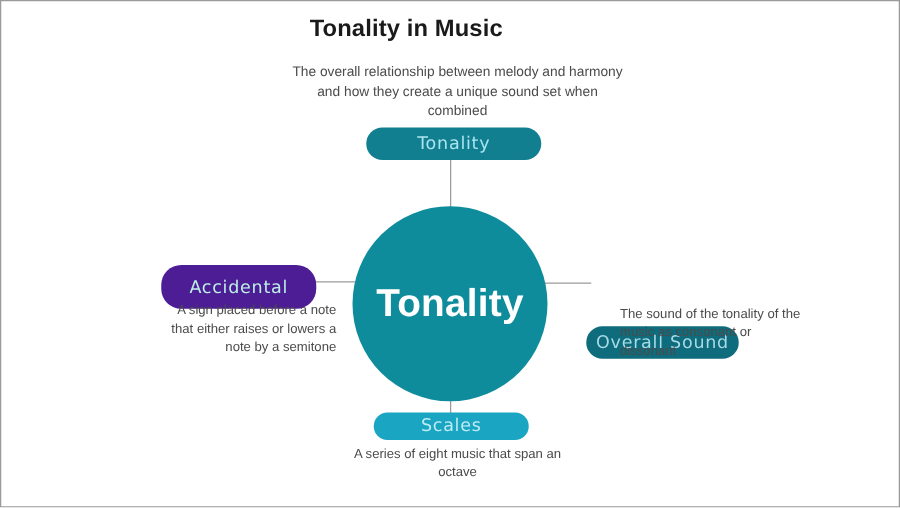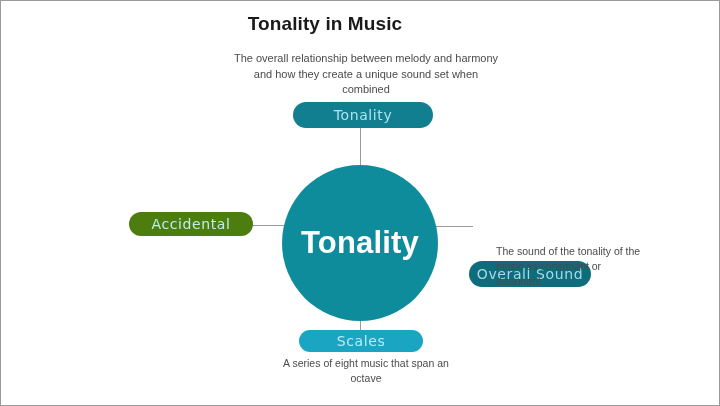--- a/index.html
+++ b/index.html
@@ -132,22 +132,22 @@
     white-space: nowrap;
   }
   #pill-tonality {
     left: 292px; top: 101px;
     width: 140px; height: 26px;
     background: #127f90;
     color: #a9e5ef;
   }
   #pill-accidental {
     left: 128px; top: 211px;
-    width: 124px; height: 24px;
-    background: #4d7c0f;
+    width: 124px; height: 35px;
+    background: #4c1d95;
     color: #bdf0e6;
   }
   #pill-overall {
     left: 468px; top: 213px;
     width: 122px; height: 26px;
     background: #0e6c7c;
     color: #a6dae6;
     margin-top: 47px;
   }
   #pill-scales {
@@ -199,20 +199,21 @@
     <span id="center-label">Tonality</span>
   </div>
 
   <div class="pill" id="pill-tonality">
     <span>Tonality</span>
   </div>
 
   <div class="pill" id="pill-accidental">
     <span>Accidental</span>
   </div>
+  <div class="body-text" id="text-accidental">A sign placed before a note that either raises or lowers a note by a semitone</div>
 
   <div class="pill" id="pill-overall">
     <span>Overall Sound</span>
   </div>
   <div class="body-text" id="text-overall">The sound of the tonality of the music as consonant or dissonant</div>
 
   <div class="pill" id="pill-scales">
     <span>Scales</span>
   </div>
   <div class="body-text" id="text-scales">A series of eight music that span an octave</div>

